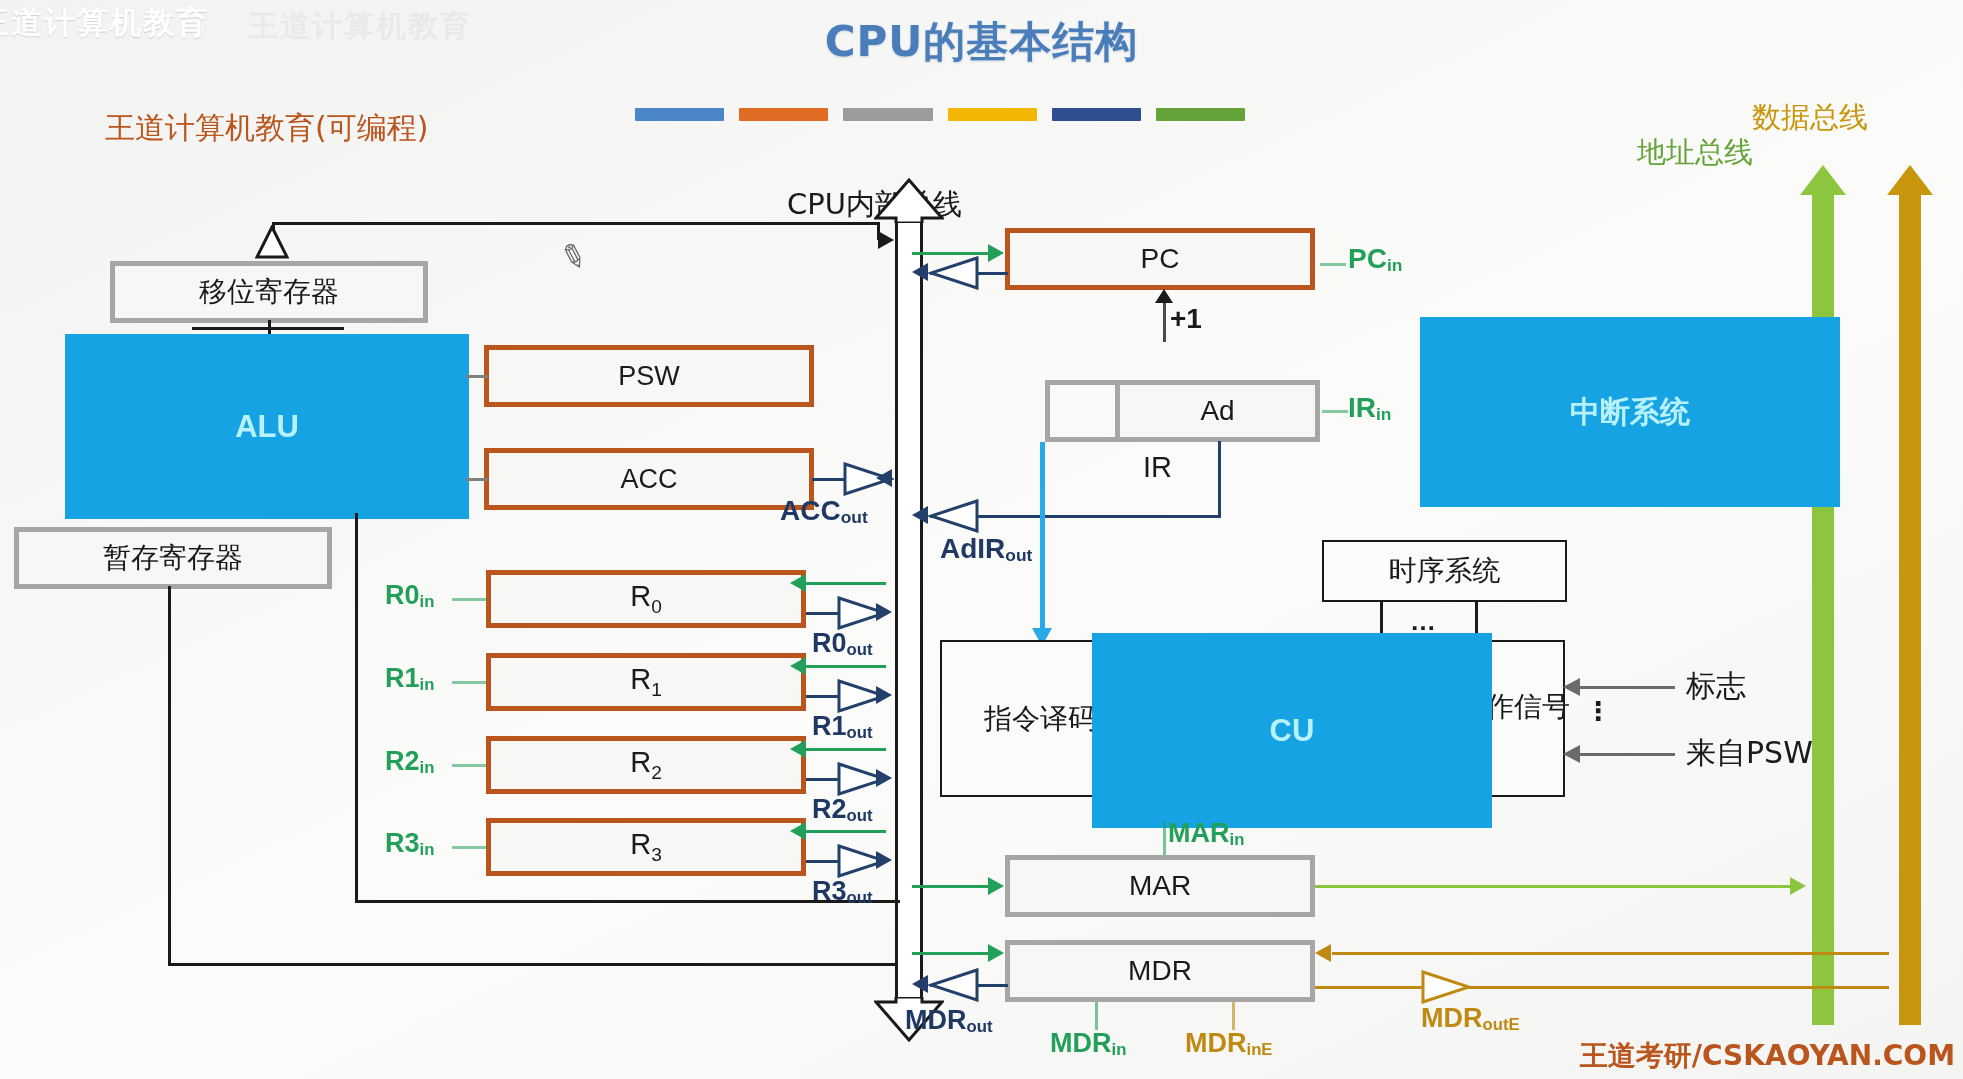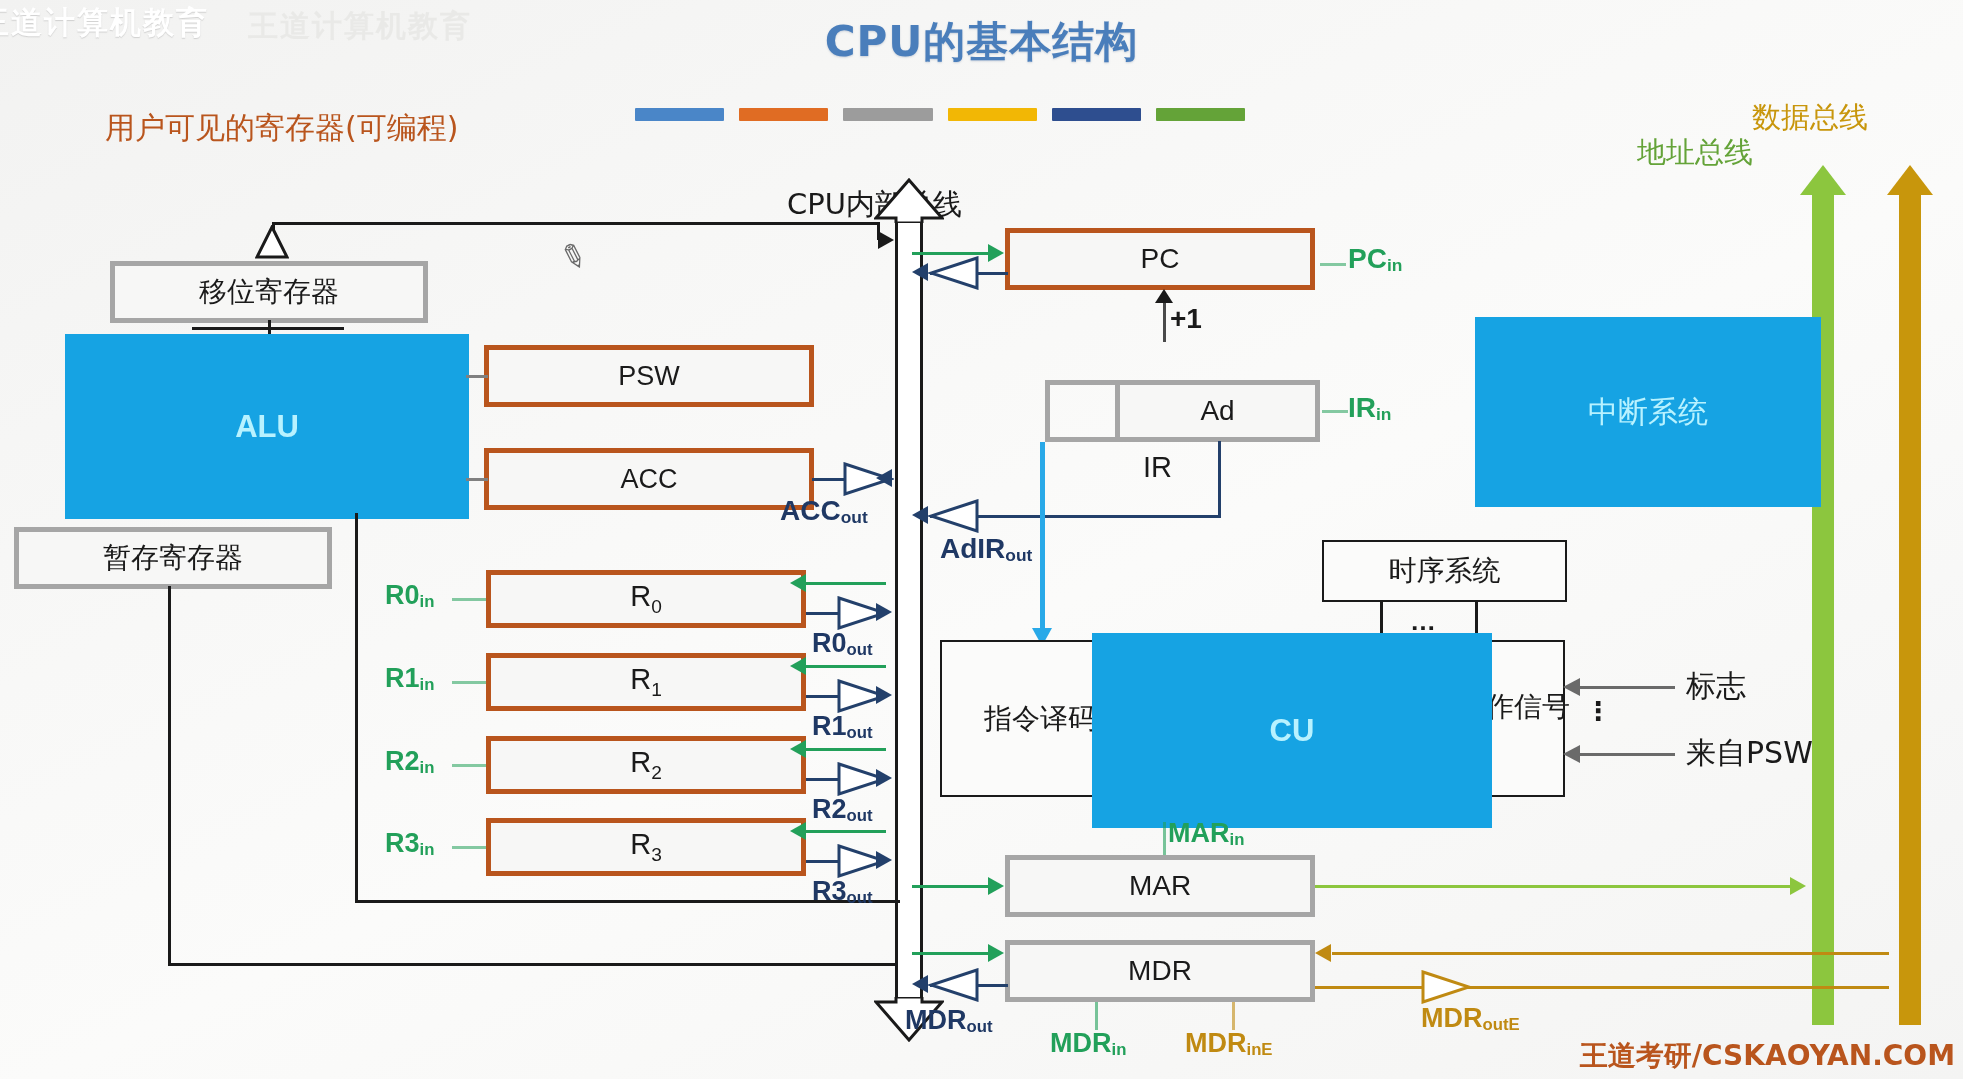--- a/index.html
+++ b/index.html
@@ -126,21 +126,21 @@
   <div class="abs cn" id="title">CPU的基本结构</div>
   <div class="abs" id="ribbon">
     <span style="background:#4a86c8"></span>
     <span style="background:#e06c23"></span>
     <span style="background:#9c9c9c"></span>
     <span style="background:#f2b705"></span>
     <span style="background:#2e4e8f"></span>
     <span style="background:#64a338"></span>
   </div>
 
-  <div class="abs lbl cn" style="left:105px; top:108px; font-size:30px; color:#b9551d;">用户可见的寄存器(可编程)</div>
+  <div class="abs lbl cn" style="left:105px; top:108px; font-size:30px; color:#b9551d;">王道计算机教育(可编程)</div>
   <div class="abs lbl cn" style="left:787px; top:148px; font-size:29px; color:#1a1a1a;margin-top:37px;">CPU内部总线</div>
   <div class="abs lbl cn" style="left:1637px; top:133px; font-size:29px; color:#64a338;">地址总线</div>
   <div class="abs lbl cn" style="left:1752px; top:98px; font-size:29px; color:#c8960c;">数据总线</div>
 
   <div class="abs busbar" id="addrbus-bar" style="left:1812px; top:190px; height:835px;"></div>
   <div class="abs ar ar-u" style="left:1800px; top:165px; border-left:23px solid transparent;border-right:23px solid transparent;border-bottom:30px solid #8cc63e;"></div>
   <div class="abs busbar" id="databus-bar" style="left:1899px; top:190px; height:835px;"></div>
   <div class="abs ar ar-u" style="left:1887px; top:165px; border-left:23px solid transparent;border-right:23px solid transparent;border-bottom:30px solid #c8960c;"></div>
 
   <div class="abs" style="left:895px; top:210px; width:28px; height:790px; background:#ffffff; border-left:3px solid #1a1a1a; border-right:3px solid #1a1a1a; box-sizing:border-box;"></div>
@@ -221,21 +221,21 @@
   <div class="abs hline nb" style="left:930px; top:515px; width:291px;"></div>
   <svg class="abs buf" width="52" height="34" style="left:928px; top:499px;">
     <polygon points="49,2 3,17 49,32" fill="#ffffff" stroke="#23406b" stroke-width="3"></polygon>
   </svg>
   <div class="abs ar ar-l" style="left:912px; top:506px; border-right:16px solid #23406b;"></div>
   <div class="abs lbl navy" style="left:940px; top:533px;"><span>AdIR</span><sub>out</sub></div>
 
   <div class="abs vline lb" style="left:1040px; top:442px; height:190px; width:5px;"></div>
   <div class="abs ar ar-d" style="left:1032px; top:628px; border-top:18px solid #29a9e8; border-left:10px solid transparent; border-right:10px solid transparent;"></div>
 
-  <div class="abs box cyan cn" style="left:1475px; top:317px; width:346px; height:190px; font-size:30px;">中断系统</div>
+  <div class="abs box cyan cn" style="left:1420px; top:317px; width:420px; height:190px; font-size:30px;font-weight:bold;">中断系统</div>
 
   <div class="abs box thin cn" style="left:1322px; top:540px; width:245px; height:62px; font-size:28px; background:#fbfbfa;">时序系统</div>
   <div class="abs vline" style="left:1380px; top:602px; height:38px; background:#1a1a1a;"></div>
   <div class="abs ar ar-d" style="left:1372px; top:634px; border-top:14px solid #1a1a1a;"></div>
   <div class="abs vline" style="left:1475px; top:602px; height:38px; background:#1a1a1a;"></div>
   <div class="abs ar ar-d" style="left:1467px; top:634px; border-top:14px solid #1a1a1a;"></div>
   <div class="abs dots3" style="left:1410px; top:606px;">…</div>
 
   <div class="abs box thin" style="left:940px; top:640px; width:625px; height:157px; background:#fbfbfa; justify-content:flex-start;">
     <span class="cn" style="font-size:28px; margin-left:42px;">指令译码器</span>

